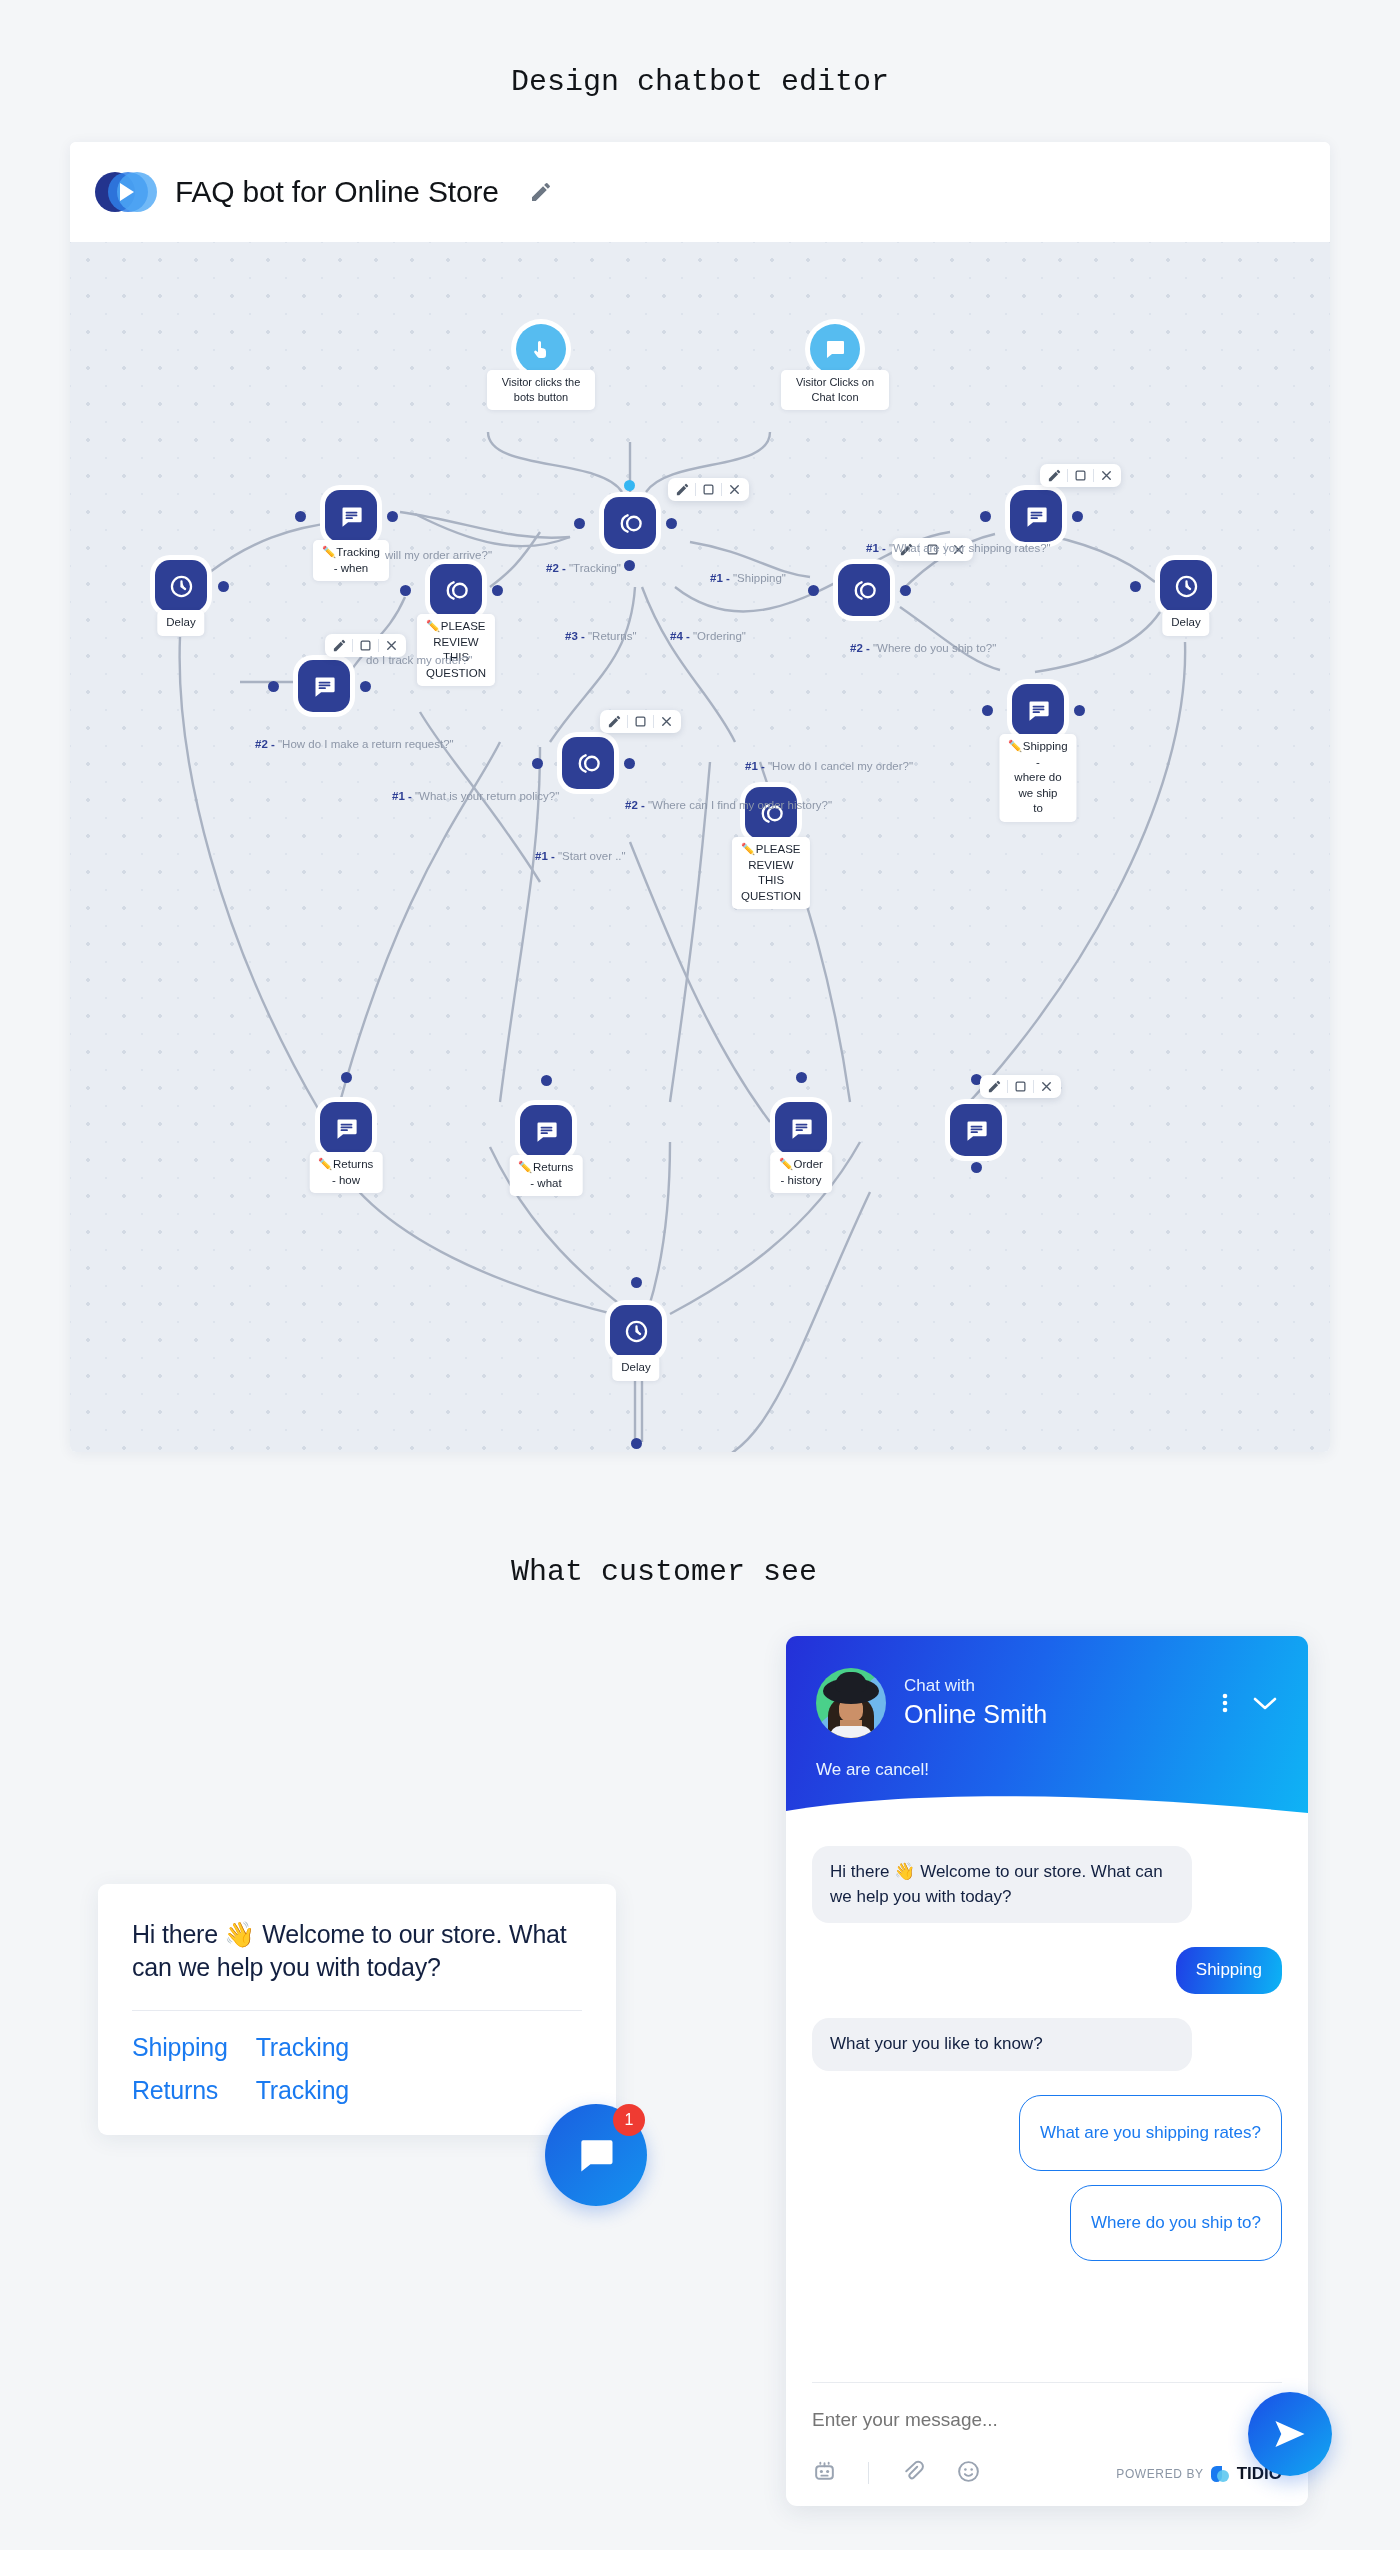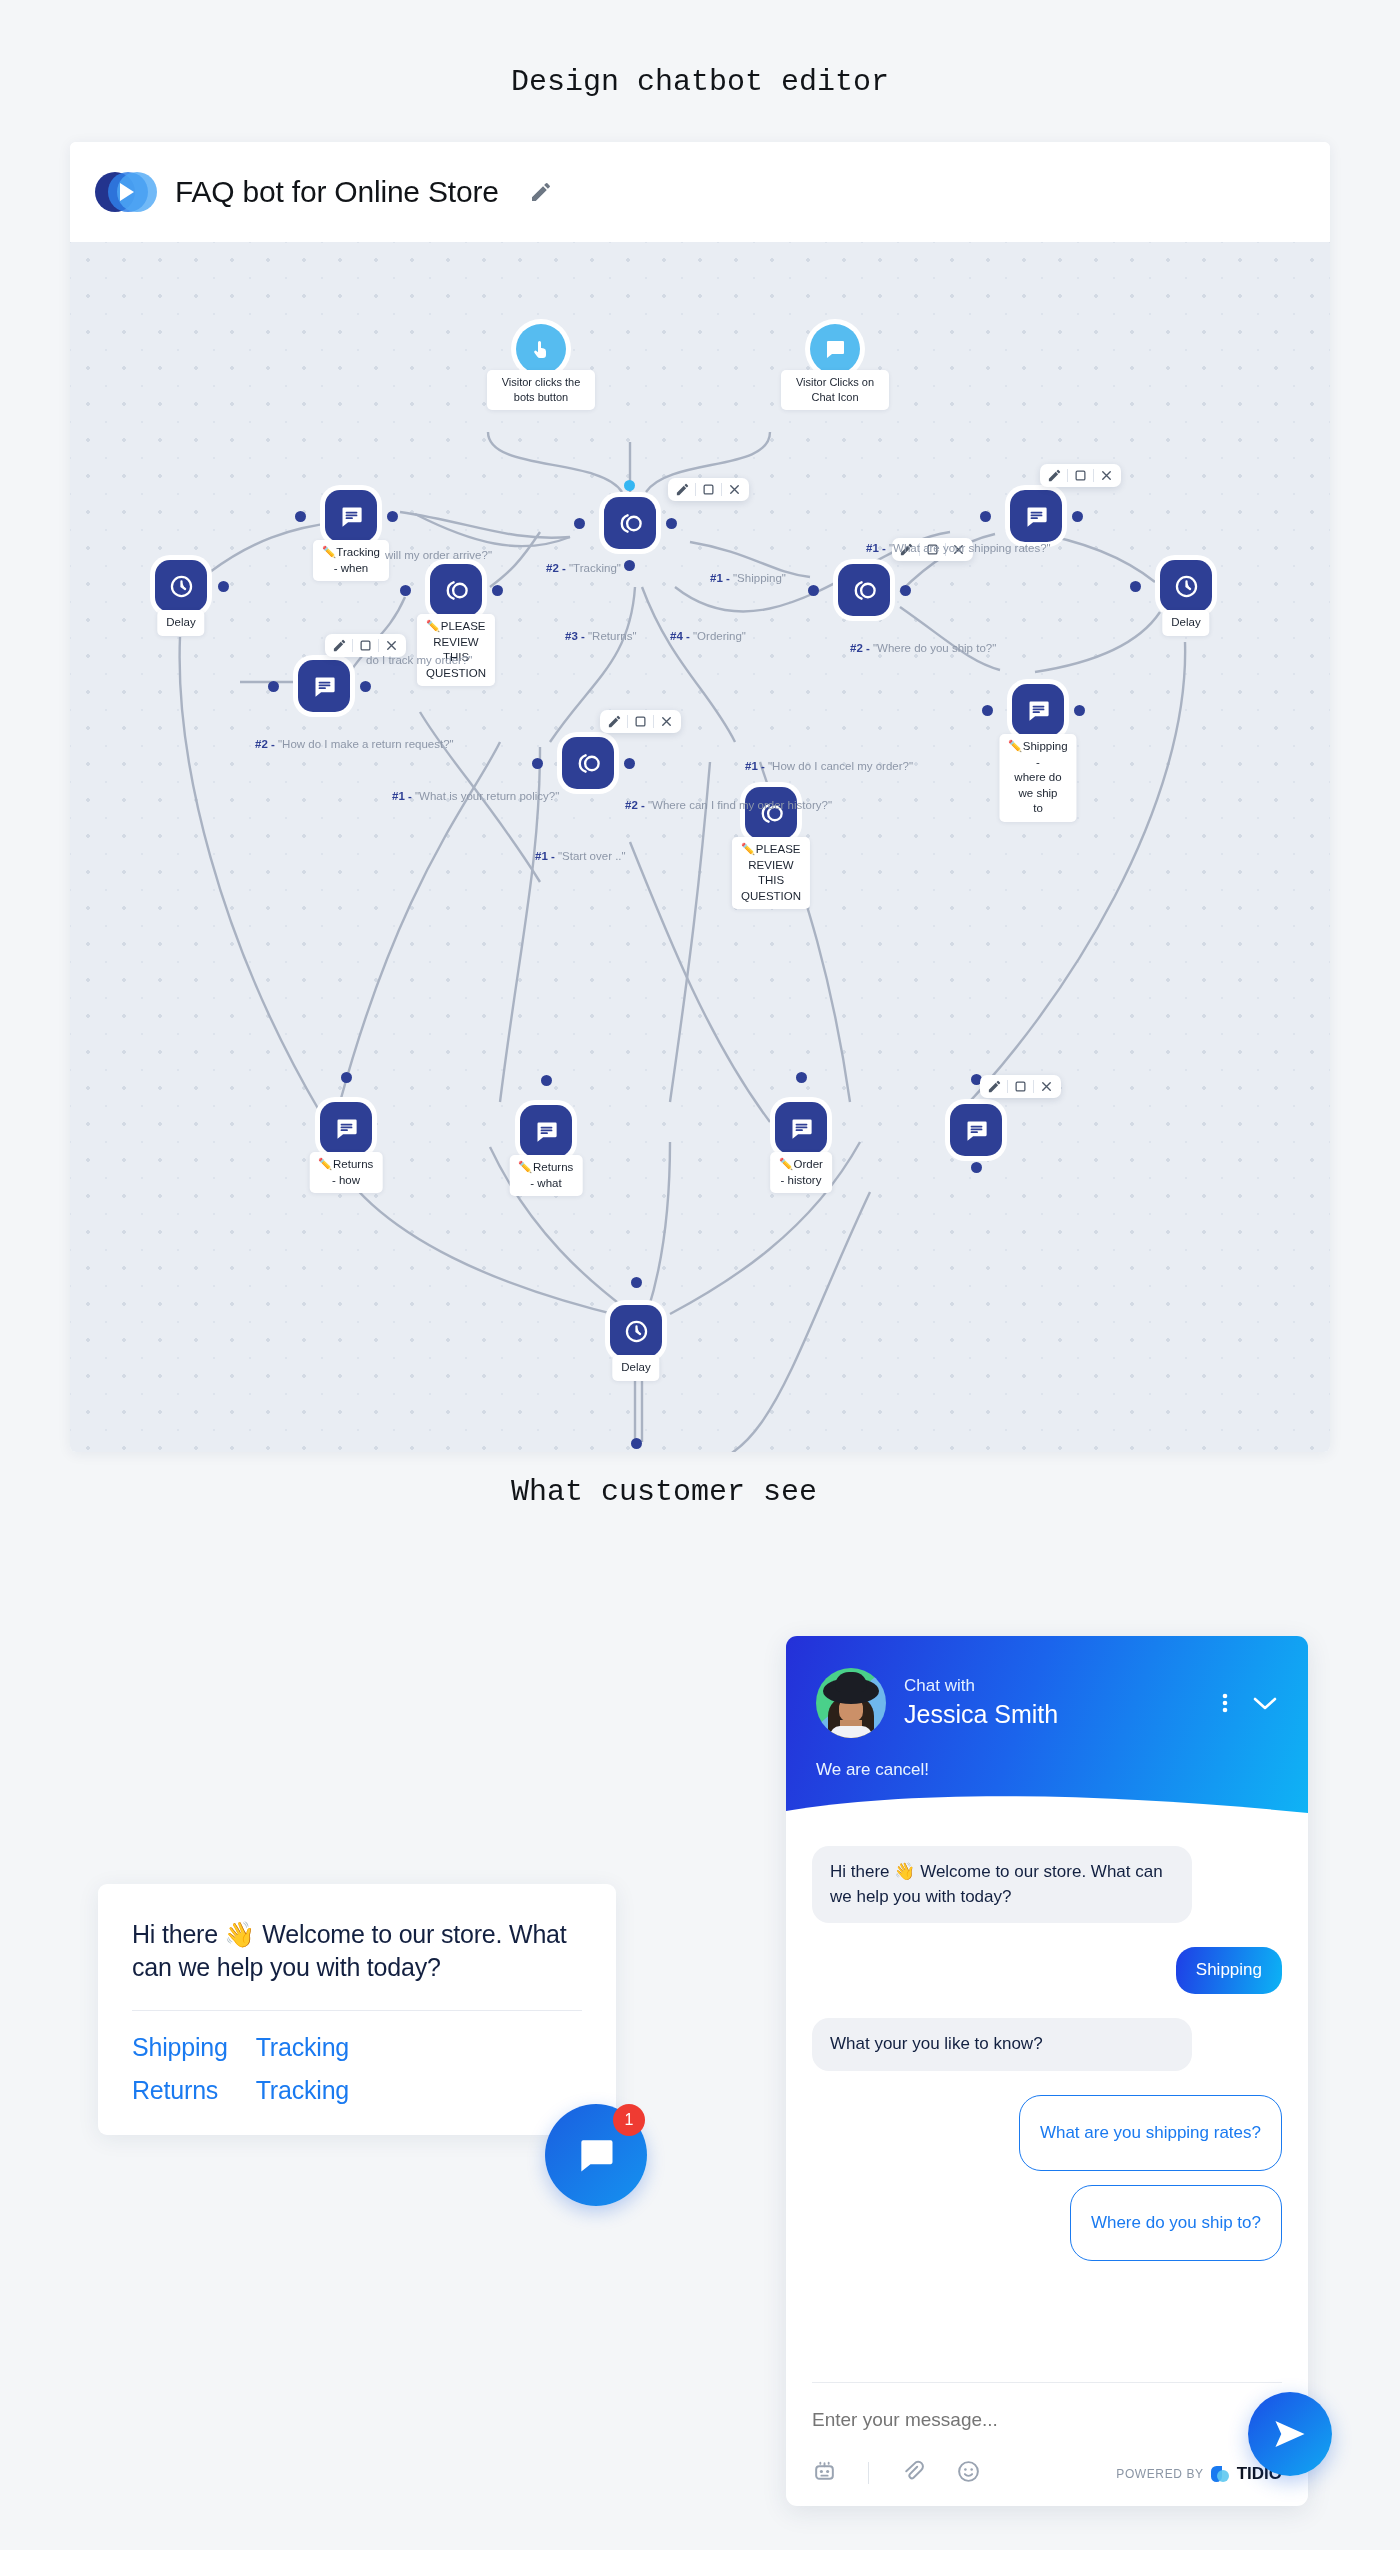--- a/index.html
+++ b/index.html
@@ -13,21 +13,21 @@
 
   
   .section-title {
     text-align: center;
     font-family: Liberation Mono, monospace;
     font-size: 30px;
     color: #111418;
     font-weight: 400;
   }
   #title-editor { position: absolute; top: 65px; left: 0; width: 1400px; }
-  #title-customer { position: absolute; top: 1475px; left: 0; width: 1328px; }
+  #title-customer { position: absolute; top: 1555px; left: 0; width: 1328px; }
 
   
   .editor-window {
     position: absolute;
     left: 70px; top: 142px;
     width: 1260px; height: 1310px;
     border-radius: 6px;
     overflow: hidden;
     box-shadow: 0 2px 14px rgba(30,45,90,.07);
     background: #fff;
@@ -717,21 +717,21 @@
       <div class="avatar">
         <div class="hair"></div>
         <div class="face2"></div>
         <div class="neck"></div>
         <div class="hat"></div>
         <div class="hat2"></div>
         <div class="top"></div>
       </div>
       <div>
         <div class="who-small">Chat with</div>
-        <div class="who-big">Jessica Smith</div>
+        <div class="who-big">Online Smith</div>
       </div>
       <div class="acts">
         <svg width="6" height="24" viewBox="0 0 6 24">
           <circle cx="3" cy="5" r="2.3"></circle>
             <circle cx="3" cy="12" r="2.3"></circle>
             <circle cx="3" cy="19" r="2.3"></circle>
         </svg>
         <svg width="26" height="16" viewBox="0 0 26 16">
           <path fill="none" stroke="#fff" stroke-width="2.6" stroke-linecap="round" stroke-linejoin="round" d="M3 4l10 9 10-9"></path>
         </svg>

